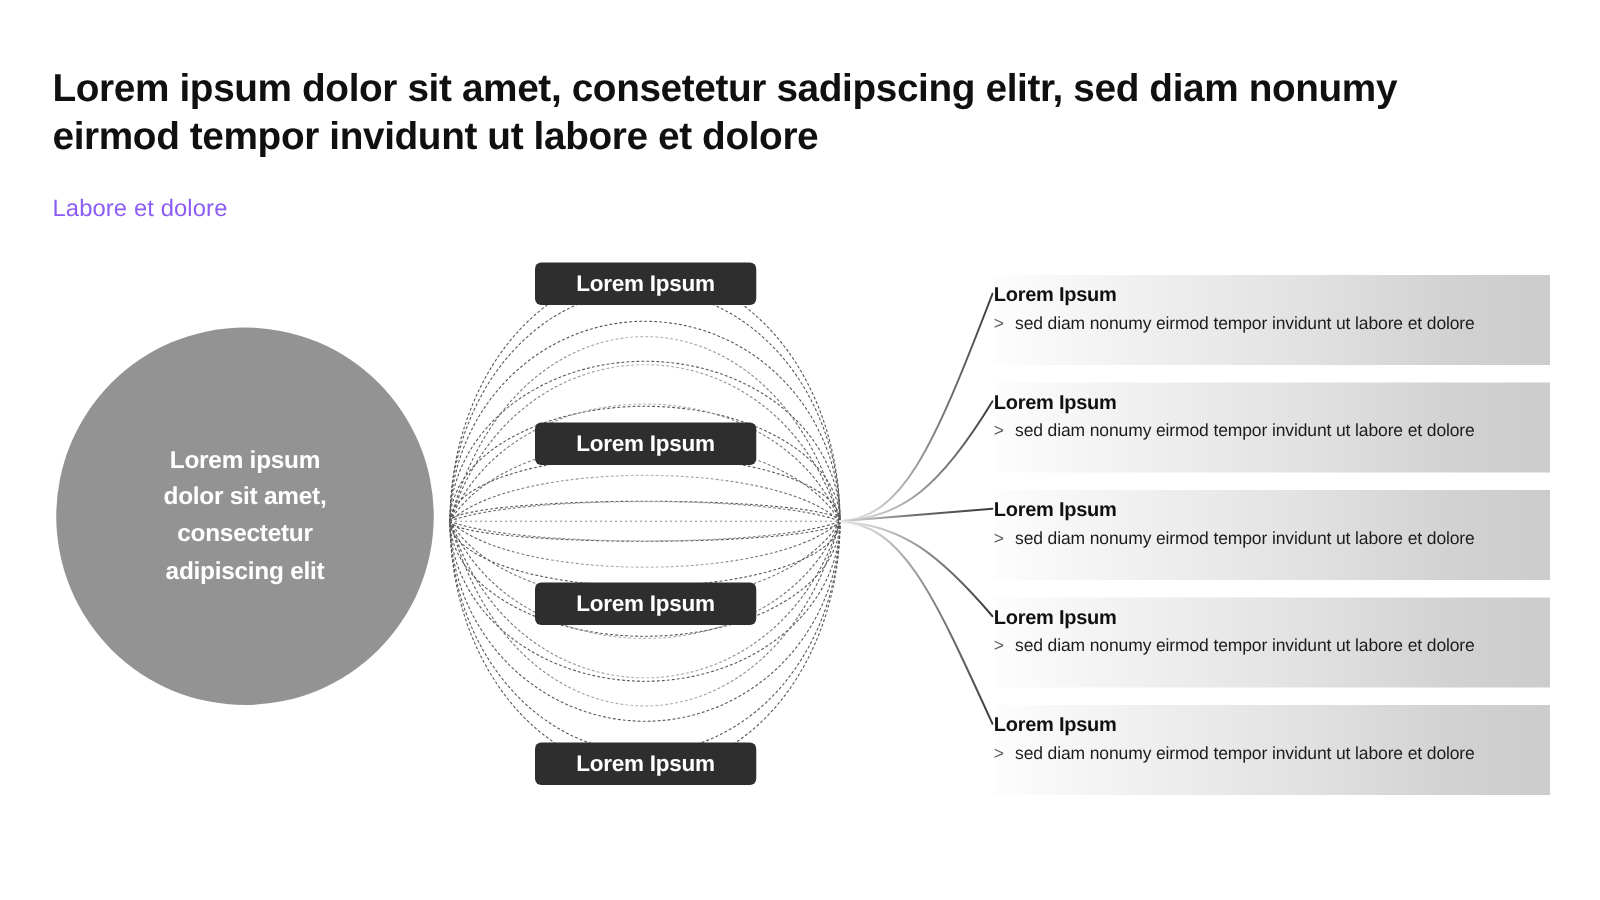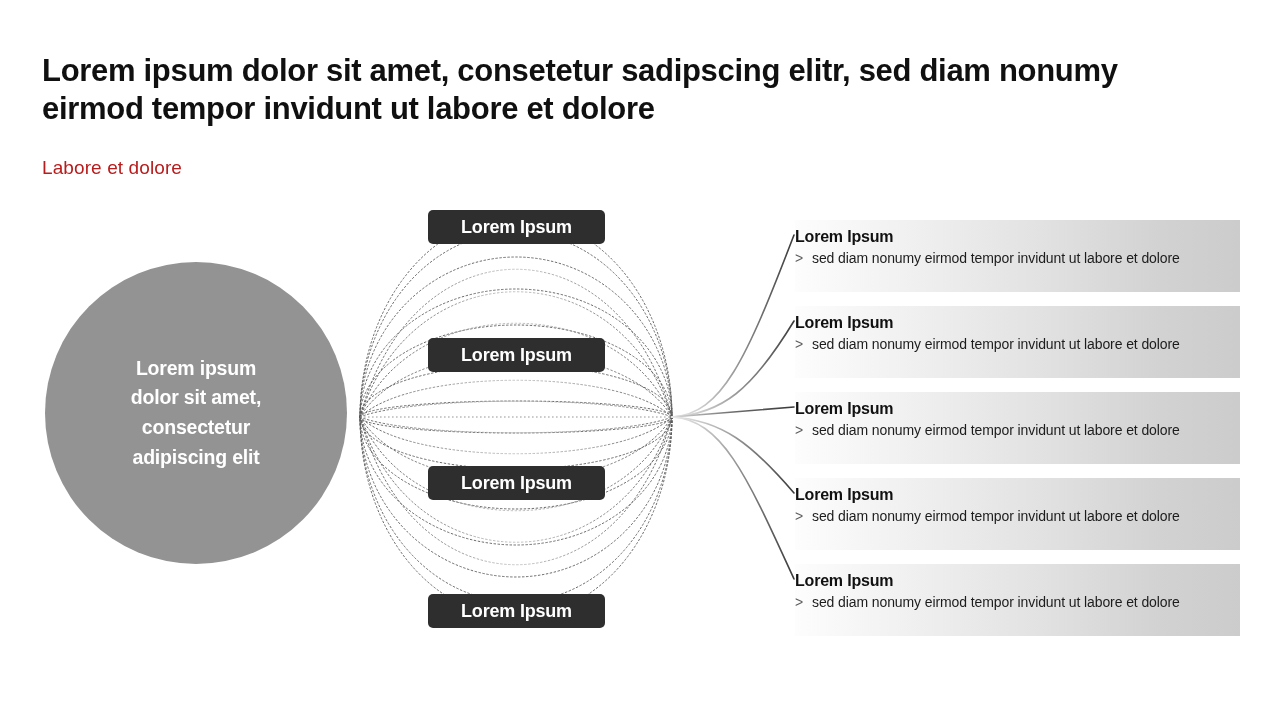--- a/index.html
+++ b/index.html
@@ -12,21 +12,21 @@
   .slide { position:relative; width:1267px; height:720px; background:#fff; }
 
   
   .title {
     position:absolute; left:42px; top:52px; width:1180px;
     font-size:31px; font-weight:bold; line-height:1.23;
     letter-spacing:-0.3px; color:#101010;
   }
   .subtitle {
     position:absolute; left:42px; top:157px;
-    font-size:19px; font-weight:normal; color:#b91c1c;
+    font-size:19px; font-weight:normal; color:#8b5cf6;
     letter-spacing:0.1px;
   }
 
   
   .hub-circle {
     position:absolute; left:45px; top:262px;
     width:302px; height:302px; border-radius:50%;
     background:#939393;
     display:flex; align-items:center; justify-content:center;
   }

